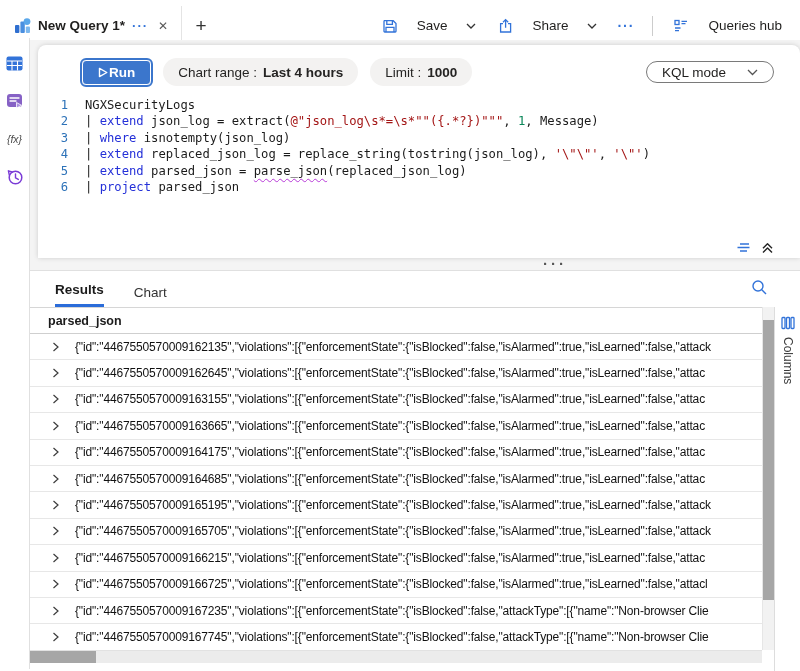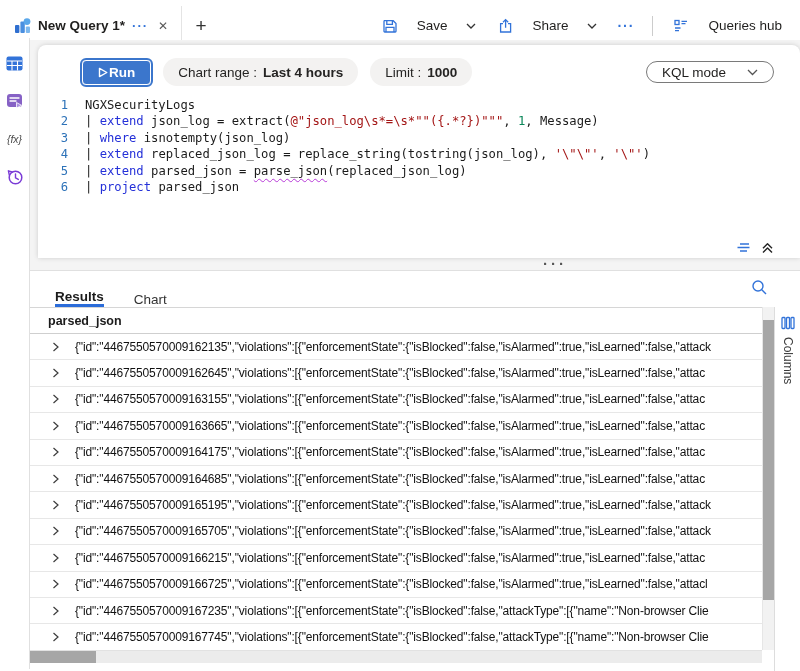--- a/index.html
+++ b/index.html
@@ -64,21 +64,21 @@
   
   .splitter { position:absolute; left:0; top:218px; right:0; height:12px; display:flex;
     align-items:center; justify-content:center; cursor:row-resize; }
   .splitter .dots { transform:translateX(140px); color:#555; font-size:15px; font-weight:700;
     letter-spacing:3px; line-height:6px; }
 
   
   .results { position:absolute; left:0; top:230px; right:0; bottom:0; background:#fff;
     border-top:1px solid #e0e0e0; }
   .r-tabs { height:36px; display:flex; align-items:stretch; padding-left:25px; gap:30px; position:relative; }
-  .r-tab { display:flex; align-items:flex-end; font-size:13.5px; color:#333; cursor:pointer; }
+  .r-tab { display:flex; align-items:flex-end; padding-bottom:7px; font-size:13.5px; color:#333; cursor:pointer; }
   .r-tab.active { font-weight:700; color:#1b1b1b; border-bottom:3px solid #2b6cd9; }
   .r-search { position:absolute; right:32px; top:8px; }
   .r-header { height:27px; display:flex; align-items:center; padding-left:18px; margin-right:38px;
     border-top:1px solid #d6d6d6; border-bottom:1px solid #cfcfcf; font-size:12.5px; font-weight:700; }
   .r-rows { position:absolute; left:0; top:63px; right:38px; bottom:21px; overflow:hidden; }
   .t-row { height:26.4px; border-bottom:1px solid #e7e7e7; display:flex; align-items:center;
     padding-left:21px; gap:15px; white-space:nowrap; overflow:hidden; cursor:pointer; }
   .row-chevron { flex:none; display:flex; }
   .row-text { font-size:12px; letter-spacing:-0.15px; color:#111; }
 

